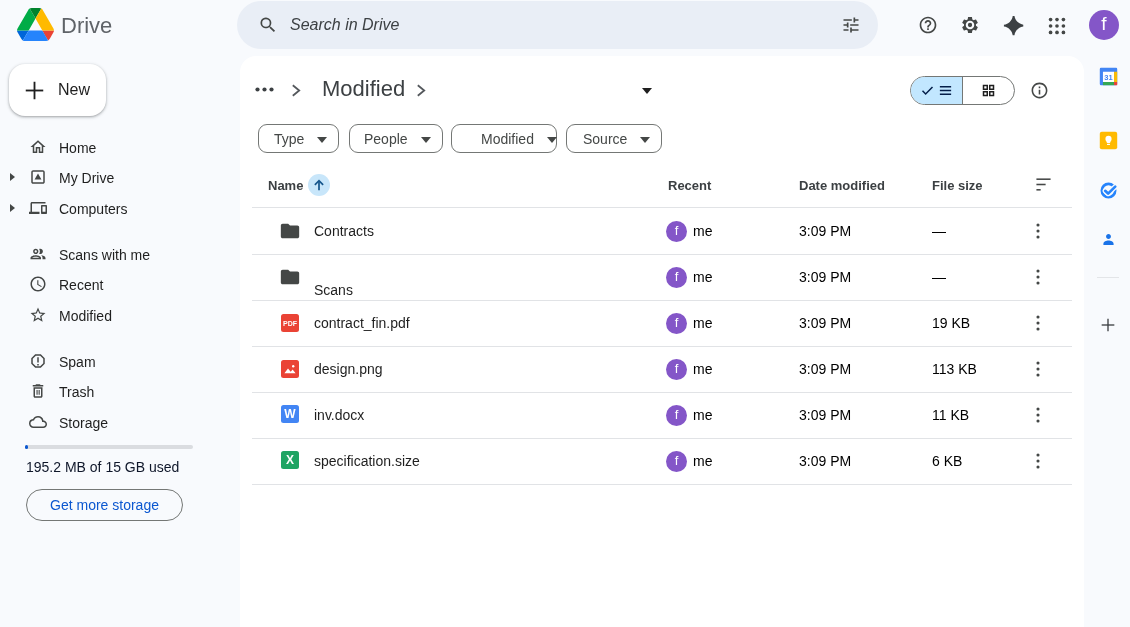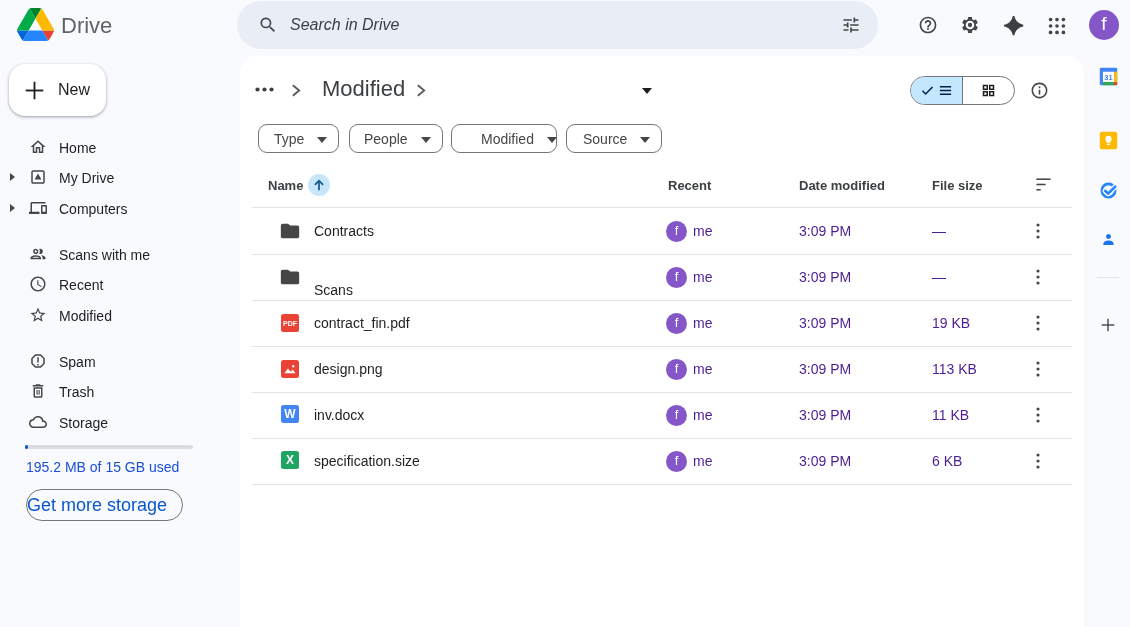--- a/index.html
+++ b/index.html
@@ -21,22 +21,22 @@
 
   
   #newbtn { left:9px; top:64px; width:97px; height:52px; background:#fff; border-radius:16px; box-shadow:0 1px 2px rgba(60,64,67,.3), 0 1px 3px 1px rgba(60,64,67,.15); }
   #newbtn span { position:absolute; left:49px; top:17px; font-size:16px; font-weight:500; color:#1F1F1F; }
   .navitem { left:0; width:230px; height:30px; }
   .navitem .ic { position:absolute; left:29px; top:6px; }
   .navitem .lb { position:absolute; left:59px; top:8px; font-size:14px; color:#1F1F1F; }
   .navexp { position:absolute; left:10px; top:11px; width:0; height:0; border-left:5px solid #444746; border-top:4px solid transparent; border-bottom:4px solid transparent; }
   #storbar { left:25px; top:445px; width:168px; height:4px; border-radius:2px; background:#DADCE0; }
   #storbar i { position:absolute; left:0; top:0; width:3px; height:4px; border-radius:2px; background:#0B57D0; }
-  #storlabel { left:26px; top:459px; font-size:14px; color:#1d4ed8; }
-  #storbtn { left:26px; top:489px; width:157px; height:32px; border:1px solid #747775; border-radius:16px; color:#0B57D0; font-size:18px; font-weight:500; text-align:left; line-height:30px; }
+  #storlabel { left:26px; top:459px; font-size:14px; color:#0f172a; }
+  #storbtn { left:26px; top:489px; width:157px; height:32px; border:1px solid #747775; border-radius:16px; color:#0B57D0; font-size:14px; font-weight:500; text-align:center; line-height:30px; }
 
   
   #card { left:240px; top:56px; width:844px; height:571px; background:#fff; border-radius:16px 16px 0 0; }
 
   
   .crumb { position:absolute; font-size:22px; color:#3C4043; }
   #bc-dots { left:15px; top:31px; }
   #bc-ch1 { left:51px; top:28px; }
   #bc-inv { left:82px; top:20px; }
   #bc-ch2 { left:176px; top:28px; }
@@ -51,21 +51,21 @@
   .chip { position:absolute; top:68px; height:29px; border:1px solid #747775; border-radius:9px; display:flex; align-items:center; font-size:14px; font-weight:500; color:#444746; }
   .chip .caret { width:0; height:0; border-left:5.5px solid transparent; border-right:5.5px solid transparent; border-top:6px solid #444746; margin-left:13px; margin-top:2px; }
   #chip-type { left:18px; width:81px; padding-left:15px; }
   #chip-people { left:109px; width:94px; padding-left:14px; }
   #chip-modified { left:211px; width:106px; padding-left:29px; }
   #chip-source { left:326px; width:96px; padding-left:16px; }
 
   
   .hline { position:absolute; left:12px; width:820px; height:1px; background:#E1E3E6; }
   .hdr { position:absolute; top:122px; font-size:13px; font-weight:700; color:#3C4043; }
-  .cell { position:absolute; font-size:14px; color:#4c1d95; }
+  .cell { position:absolute; font-size:14px; color:#000000; }
   .row-name { font-weight:400; color:#1F1F1F; }
   .avatar-s { position:absolute; width:21px; height:21px; border-radius:50%; background:#8456C8; color:#fff; font-size:13px; text-align:center; line-height:20px; }
   .dots3 { position:absolute; left:796px; }
 </style>
 </head>
 <body>
 
   <div class="abs" id="logo">
     <svg width="37" height="33" viewBox="0 0 87.3 78">
       <path d="m6.6 66.85 3.85 6.65c.8 1.4 1.95 2.5 3.3 3.3l13.75-23.8h-27.5c0 1.55.4 3.1 1.2 4.5z" fill="#0066da"></path>

